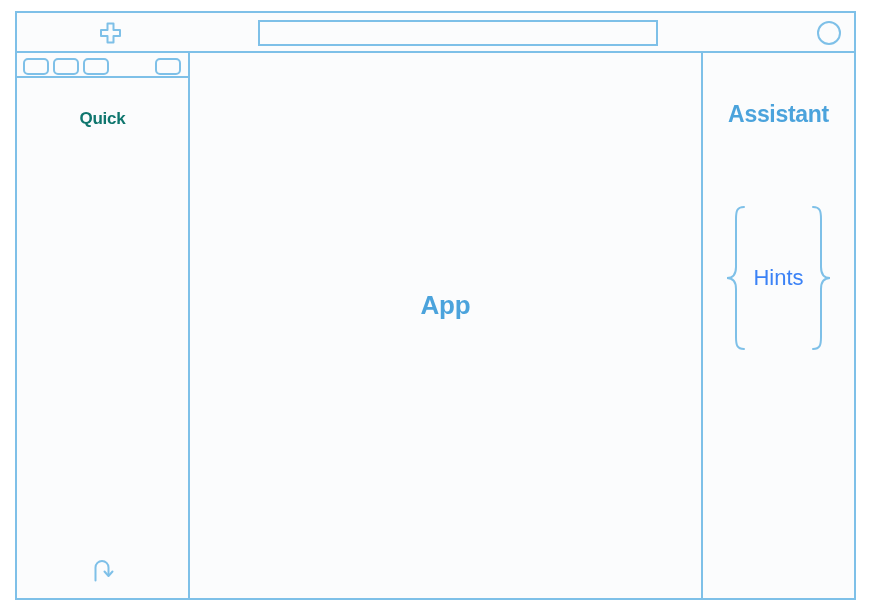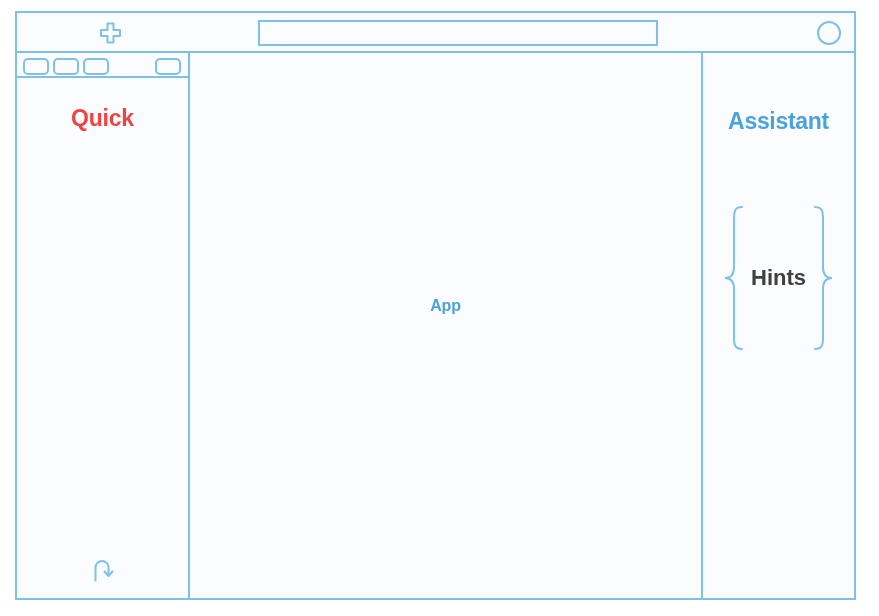--- a/index.html
+++ b/index.html
@@ -124,24 +124,24 @@
   .tool-btn.b2 { left: 36px; }
   .tool-btn.b3 { left: 66px; }
   .tool-btn.b4 { left: 138px; }
 
   .sidebar-title {
     position: absolute;
     left: 0;
     top: 50px;
     width: 100%;
     text-align: center;
-    font-size: 23px;
+    font-size: 17px;
     font-weight: bold;
     line-height: 31px;
-    color: #ef4444;
+    color: #0f766e;
     letter-spacing: -0.2px;
   }
 
   .return-icon {
     position: absolute;
     left: 50%;
     transform: translateX(-50%);
     bottom: 13px;
     width: 30px;
     height: 30px;
@@ -160,41 +160,41 @@
   }
   .app-label {
     position: absolute;
     left: 0;
     top: 0;
     width: 100%;
     height: 100%;
     display: flex;
     align-items: center;
     justify-content: center;
-    font-size: 16px;
+    font-size: 26px;
     font-weight: bold;
     color: #4ba3dc;
     padding-bottom: 40px;
     box-sizing: border-box;
     letter-spacing: -0.2px;
   }
 
   
   .assistant-panel {
     position: absolute;
     right: 0;
     top: 0;
     width: 151px;
     height: 100%;
     background: #fbfcfd;
   }
   .assistant-title {
     position: absolute;
     left: 0;
-    top: 55px;
+    top: 48px;
     width: 100%;
     text-align: center;
     font-size: 23px;
     font-weight: bold;
     color: #4ba3dc;
     letter-spacing: -0.3px;
   }
   .hints-block {
     position: absolute;
     left: 0;
@@ -205,22 +205,22 @@
     align-items: center;
     justify-content: center;
   }
   .brace {
     width: 22px;
     height: 146px;
     flex: none;
   }
   .hints-label {
     font-size: 22px;
-    color: #404040;
-    font-weight: bold;
+    color: #3b82f6;
+    font-weight: normal;
     padding: 0 6px;
     white-space: nowrap;
   }
 </style>
 </head>
 <body>
 
 <div class="wireframe">
 
   <div class="window">

